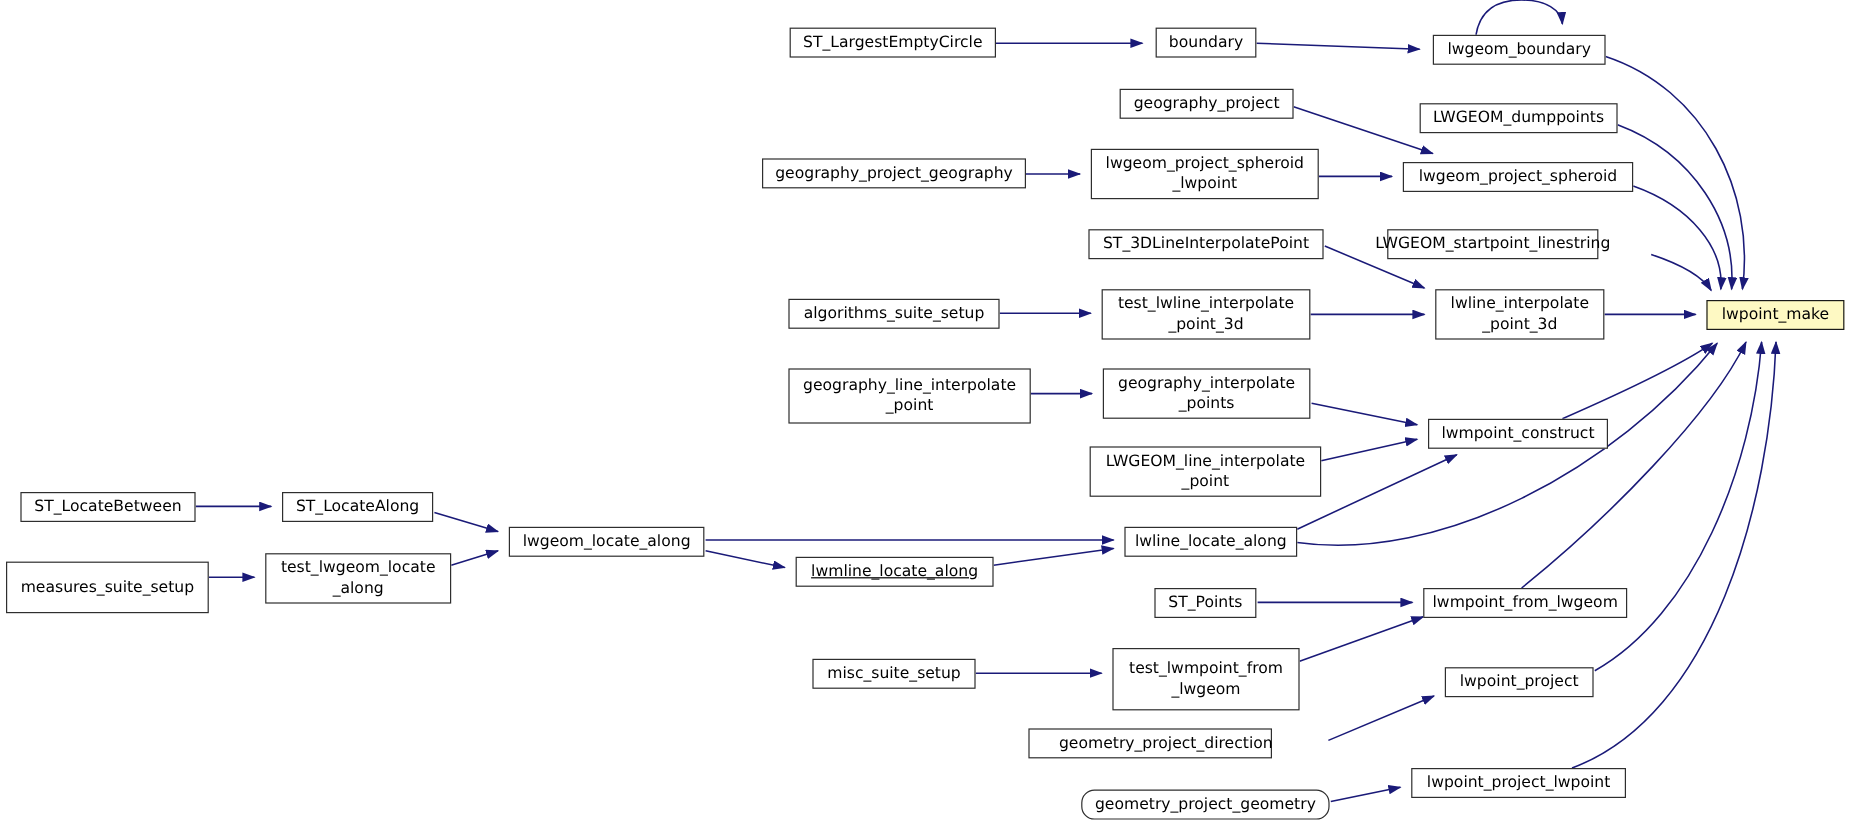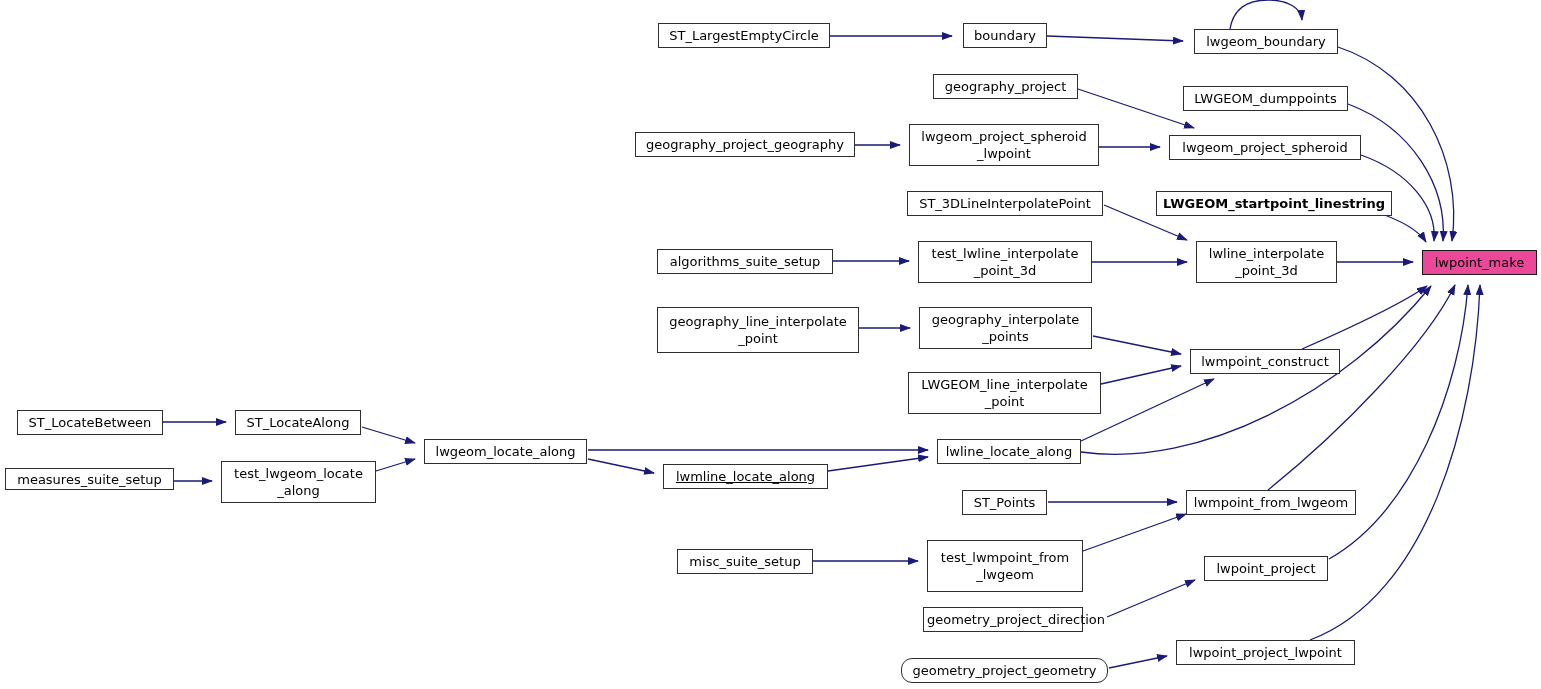--- a/index.html
+++ b/index.html
@@ -25,21 +25,21 @@
     font-size: 13px;
     line-height: 17px;
     display: flex;
     align-items: center;
     justify-content: center;
     text-align: center;
     white-space: pre-line;
     cursor: pointer;
   }
   .node.highlight {
-    background: #ec4899;
+    background: #fef9c3;
     border-color: #1a1a1a;
     cursor: default;
   }
   .edge { fill: none; stroke-width: 1.3px; }
 </style>
 </head>
 <body>
 
 <div id="graph">
   <svg id="edges" width="1541" height="689" viewBox="0 0 1541 689" xmlns="http://www.w3.org/2000/svg">
@@ -87,44 +87,44 @@
 <div class="node" style="left: 658px; top: 23px; width: 172px; height: 25px;">ST_LargestEmptyCircle</div>
     <div class="node" style="left: 963px; top: 23px; width: 84px; height: 25px;">boundary</div>
     <div class="node" style="left: 1194px; top: 29px; width: 144px; height: 25px;">lwgeom_boundary</div>
     <div class="node" style="left: 1183px; top: 86px; width: 165px; height: 25px;">LWGEOM_dumppoints</div>
     <div class="node" style="left: 933px; top: 74px; width: 145px; height: 25px;">geography_project</div>
     <div class="node" style="left: 635px; top: 132px; width: 220px; height: 25px;">geography_project_geography</div>
     <div class="node" style="left: 909px; top: 124px; width: 190px; height: 42px;">lwgeom_project_spheroid
 _lwpoint</div>
     <div class="node" style="left: 1169px; top: 135px; width: 192px; height: 25px;">lwgeom_project_spheroid</div>
     <div class="node" style="left: 907px; top: 191px; width: 196px; height: 25px;">ST_3DLineInterpolatePoint</div>
-    <div class="node" style="left: 1156px; top: 191px; width: 236px; height: 25px; font-weight: bold;">LWGEOM_startpoint_linestring</div>
+    <div class="node" style="left: 1156px; top: 191px; width: 176px; height: 25px;">LWGEOM_startpoint_linestring</div>
     <div class="node" style="left: 657px; top: 249px; width: 176px; height: 25px;">algorithms_suite_setup</div>
     <div class="node" style="left: 918px; top: 241px; width: 174px; height: 42px;">test_lwline_interpolate
 _point_3d</div>
     <div class="node" style="left: 1196px; top: 241px; width: 141px; height: 42px;">lwline_interpolate
 _point_3d</div>
     <div class="node highlight" style="left: 1422px; top: 250px; width: 115px; height: 25px;">lwpoint_make</div>
     <div class="node" style="left: 657px; top: 307px; width: 202px; height: 46px;">geography_line_interpolate
 _point</div>
     <div class="node" style="left: 919px; top: 307px; width: 173px; height: 42px;">geography_interpolate
 _points</div>
     <div class="node" style="left: 1190px; top: 349px; width: 150px; height: 25px;">lwmpoint_construct</div>
     <div class="node" style="left: 908px; top: 372px; width: 193px; height: 42px;">LWGEOM_line_interpolate
 _point</div>
     <div class="node" style="left: 17px; top: 410px; width: 146px; height: 25px;">ST_LocateBetween</div>
     <div class="node" style="left: 235px; top: 410px; width: 126px; height: 25px;">ST_LocateAlong</div>
-    <div class="node" style="left: 5px; top: 468px; width: 169px; height: 22px;">measures_suite_setup</div>
+    <div class="node" style="left: 5px; top: 468px; width: 169px; height: 43px;">measures_suite_setup</div>
     <div class="node" style="left: 221px; top: 461px; width: 155px; height: 42px;">test_lwgeom_locate
 _along</div>
     <div class="node" style="left: 424px; top: 439px; width: 163px; height: 25px;">lwgeom_locate_along</div>
     <div class="node" style="left: 663px; top: 464px; width: 165px; height: 25px; text-decoration: underline;">lwmline_locate_along</div>
     <div class="node" style="left: 937px; top: 439px; width: 144px; height: 25px;">lwline_locate_along</div>
     <div class="node" style="left: 962px; top: 490px; width: 85px; height: 25px;">ST_Points</div>
     <div class="node" style="left: 1186px; top: 490px; width: 170px; height: 25px;">lwmpoint_from_lwgeom</div>
     <div class="node" style="left: 677px; top: 549px; width: 136px; height: 25px;">misc_suite_setup</div>
     <div class="node" style="left: 927px; top: 540px; width: 156px; height: 52px;">test_lwmpoint_from
 _lwgeom</div>
     <div class="node" style="left: 1204px; top: 556px; width: 124px; height: 25px;">lwpoint_project</div>
-    <div class="node" style="left: 923px; top: 607px; width: 160px; height: 25px; padding-left: 26px;">geometry_project_direction</div>
+    <div class="node" style="left: 857px; top: 607px; width: 203px; height: 25px; padding-left: 26px;">geometry_project_direction</div>
     <div class="node" style="left: 901px; top: 658px; width: 207px; height: 25px; border-radius: 11px;">geometry_project_geometry</div>
     <div class="node" style="left: 1176px; top: 640px; width: 179px; height: 25px;">lwpoint_project_lwpoint</div>
   </div>
 
 </body></html>

